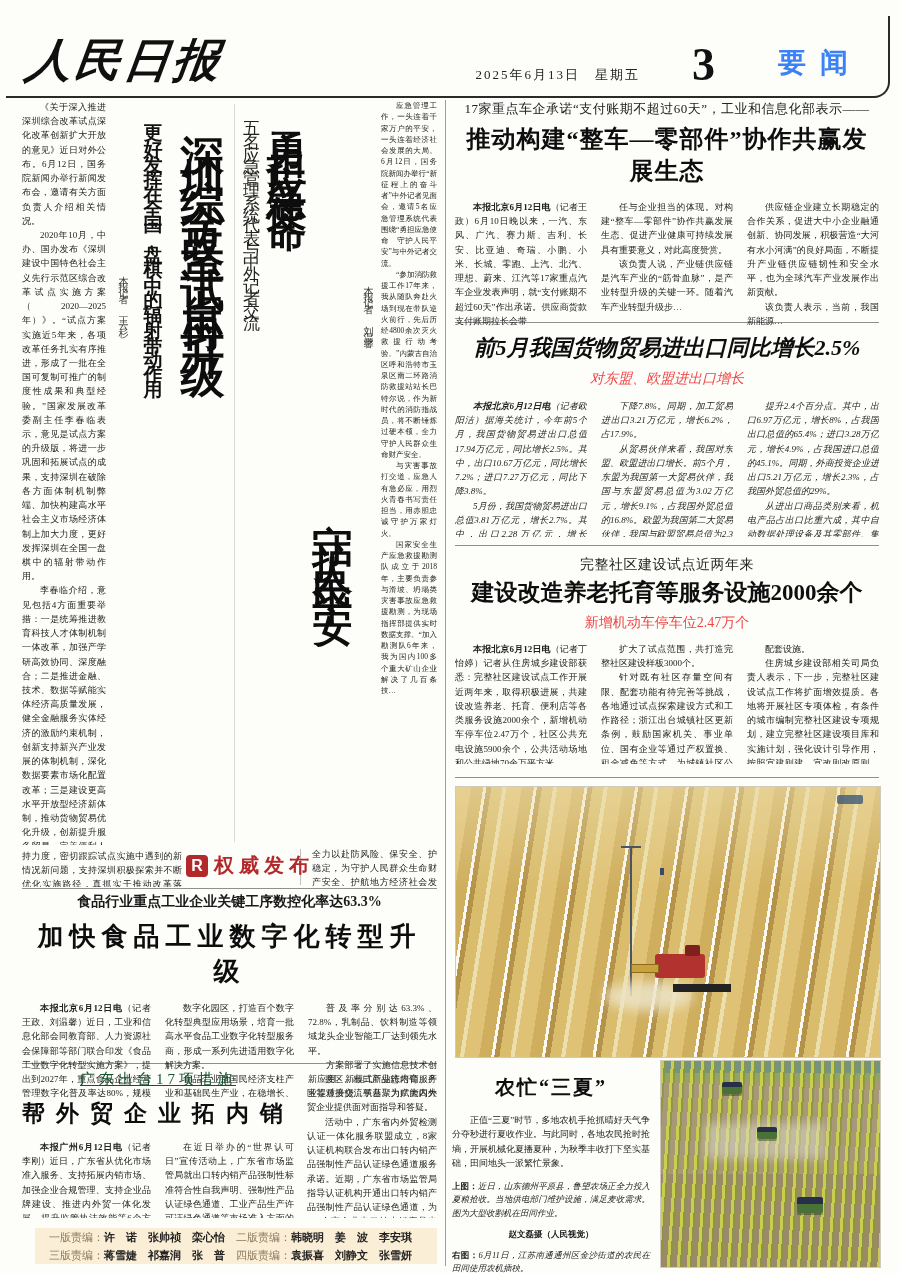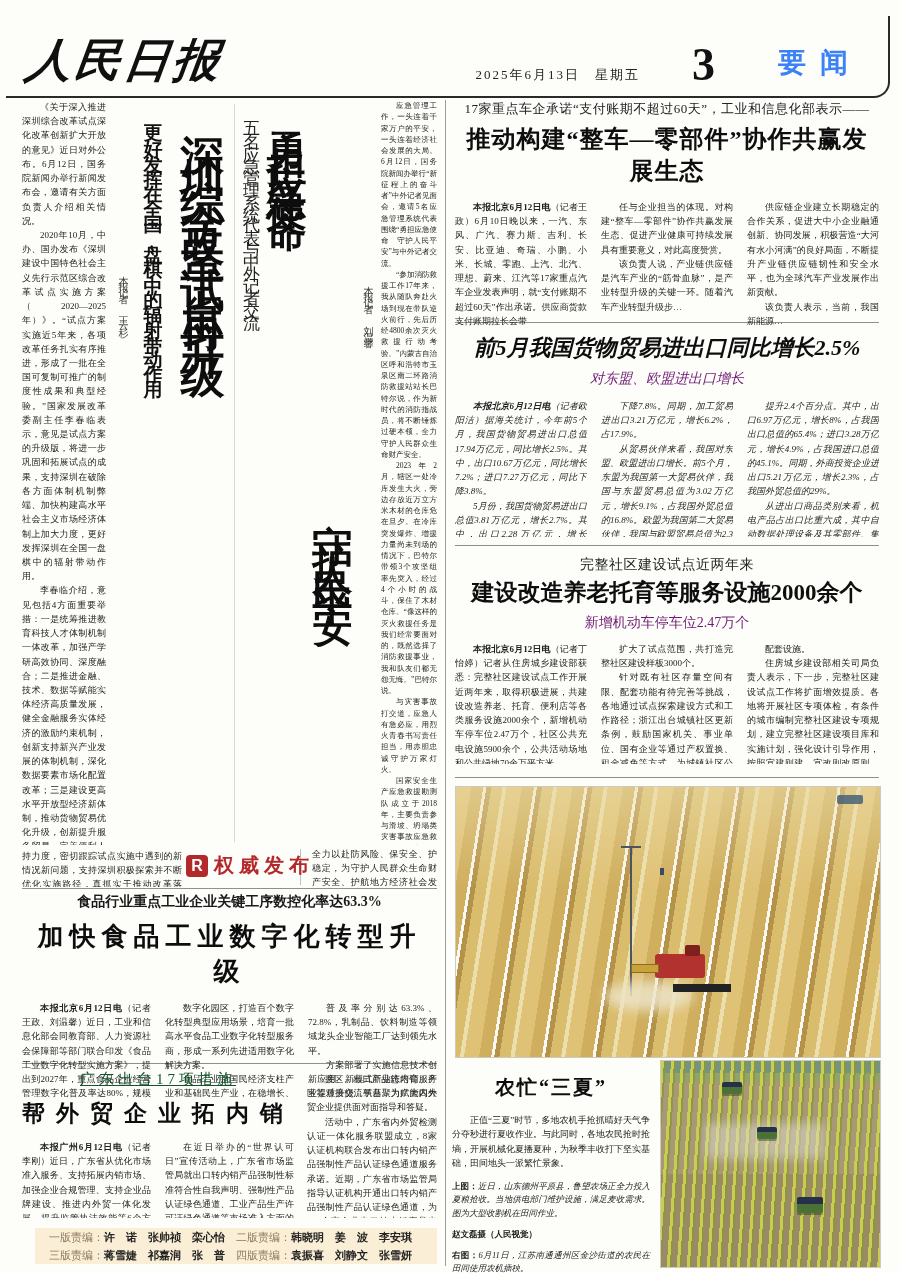--- a/index.html
+++ b/index.html
@@ -45,21 +45,21 @@
   .endA{position:absolute;left:22px;top:849px;width:160px;height:38px;}
   .endC{position:absolute;left:312px;top:847px;width:125px;height:42px;}
   .badge{position:absolute;left:186px;top:852px;display:flex;align-items:center;gap:6px;}
   .badge-r{display:inline-flex;align-items:center;justify-content:center;width:22px;height:22px;background:#b3282a;
            color:#fff;font-weight:900;font-size:16px;border-radius:4px;font-family:"Liberation Sans",sans-serif;}
   .badge-label{color:#b3282a;font-weight:900;font-size:20px;letter-spacing:5px;font-family:"Liberation Sans",sans-serif;}
 
   
   .kicker-c{text-align:center;font-size:13px;color:#222;letter-spacing:0.5px;}
   .headline-c{text-align:center;font-weight:900;color:#0e0e0e;}
-  .subhead-c{text-align:center;font-size:14px;color:#701a75;}
+  .subhead-c{text-align:center;font-size:14px;color:#ef4444;}
   .cols{display:flex;gap:14px;}
   .cols > div{flex:1;overflow:hidden;}
 
   .art-auto{position:absolute;left:455px;top:100px;width:424px;}
   .auto-h{font-size:24px;letter-spacing:1px;margin-top:5px;}
   .auto-cols{margin-top:13px;height:150px;}
 
   .art-trade{position:absolute;left:455px;top:333px;width:424px;font-style:italic;}
   .trade-h{font-size:22px;}
   .trade-sub{margin-top:7px;}
@@ -89,21 +89,21 @@
   .f-item{white-space:nowrap;}
   .f-label{color:#8d7a5e;}
   .f-names{font-weight:700;color:#222;}
 
   
   .sanxia{position:absolute;left:452px;top:1074px;width:198px;}
   .sx-title{text-align:center;font-size:20px;font-weight:900;letter-spacing:2px;color:#0d0d0d;}
   .sx-intro{margin-top:12px;font-size:9px;line-height:1.6;text-align:justify;text-indent:2em;color:#222;}
   .sx-cap{margin-top:8px;font-size:8.5px;line-height:1.6;text-align:justify;font-style:italic;color:#222;}
   .sx-cap b{font-style:normal;}
-  .sx-credit{font-size:8.5px;text-align:left;font-weight:700;margin-top:1px;color:#222;}
+  .sx-credit{font-size:8.5px;text-align:center;font-weight:700;margin-top:1px;color:#222;}
 
   
   .photo1{position:absolute;left:455px;top:786px;width:424px;height:270px;overflow:hidden;border:1px solid #cfcabc;
     background:
       linear-gradient(rgba(235,221,170,0.55), rgba(210,180,110,0) 38%),
       repeating-linear-gradient(99deg,#e0c276 0 15px,#cfae5e 15px 27px,#dcc07012 27px 30px,#b5924a 30px 35px,#d9bc6c 35px 46px,#ecdfae 46px 50px);}
   .p1-pole{position:absolute;left:41%;top:22%;width:2px;height:150px;background:#4a5560;}
   .p1-cross{position:absolute;left:calc(41% - 9px);top:22%;width:20px;height:2px;background:#4a5560;}
   .p1-figure{position:absolute;left:48%;top:30%;width:4px;height:7px;background:#3a4a66;}
   .p1-dust{position:absolute;left:35%;top:72%;width:90px;height:30px;background:rgba(236,228,200,0.85);
@@ -160,21 +160,20 @@
   </article>
 
   <article class="art2">
     <div class="a2-kicker">五名应急管理系统代表与中外记者交流</div>
     <div class="a2-h1 sans">勇担应急使命</div>
     <div class="a2-h2 sans">守护人民平安</div>
     <div class="a2-byline">本报记者　刘温馨</div>
     <div class="a2-body bodytxt">
         <p>应急管理工作，一头连着千家万户的平安，一头连着经济社会发展的大局。6月12日，国务院新闻办举行“新征程上的奋斗者”中外记者见面会，邀请5名应急管理系统代表围绕“勇担应急使命　守护人民平安”与中外记者交流。</p>
         <p>“参加消防救援工作17年来，我从随队奔赴火场到现在带队逆火前行，先后历经4800余次灭火救援行动考验。”内蒙古自治区呼和浩特市玉泉区南二环路消防救援站站长巴特尔说，作为新时代的消防指战员，将不断锤炼过硬本领，全力守护人民群众生命财产安全。</p>
-        <p>2023年2月，辖区一处冷库发生大火，旁边存放近万立方米木材的仓库危在旦夕。在冷库突发爆炸、增援力量尚未到场的情况下，巴特尔带领3个攻坚组率先突入，经过4个小时的战斗，保住了木材仓库。“像这样的灭火救援任务是我们经常要面对的，既然选择了消防救援事业，我和队友们都无怨无悔。”巴特尔说。</p>
         <p>与灾害事故打交道，应急人有急必应，用烈火青春书写责任担当，用赤胆忠诚守护万家灯火。</p>
         <p>国家安全生产应急救援勘测队成立于2018年，主要负责参与滑坡、坍塌类灾害事故应急救援勘测，为现场指挥部提供实时数据支撑。“加入勘测队6年来，我为国内100多个重大矿山企业解决了几百条技…</p>
       </div>
   </article>
 
   <div class="endA bodytxt">
     <p class="noindent">持力度，密切跟踪试点实施中遇到的新情况新问题，支持深圳积极探索并不断优化实施路径，真抓实干推动改革落地。</p>
   </div>
   <div class="badge">
     <span class="badge-r">R</span>

